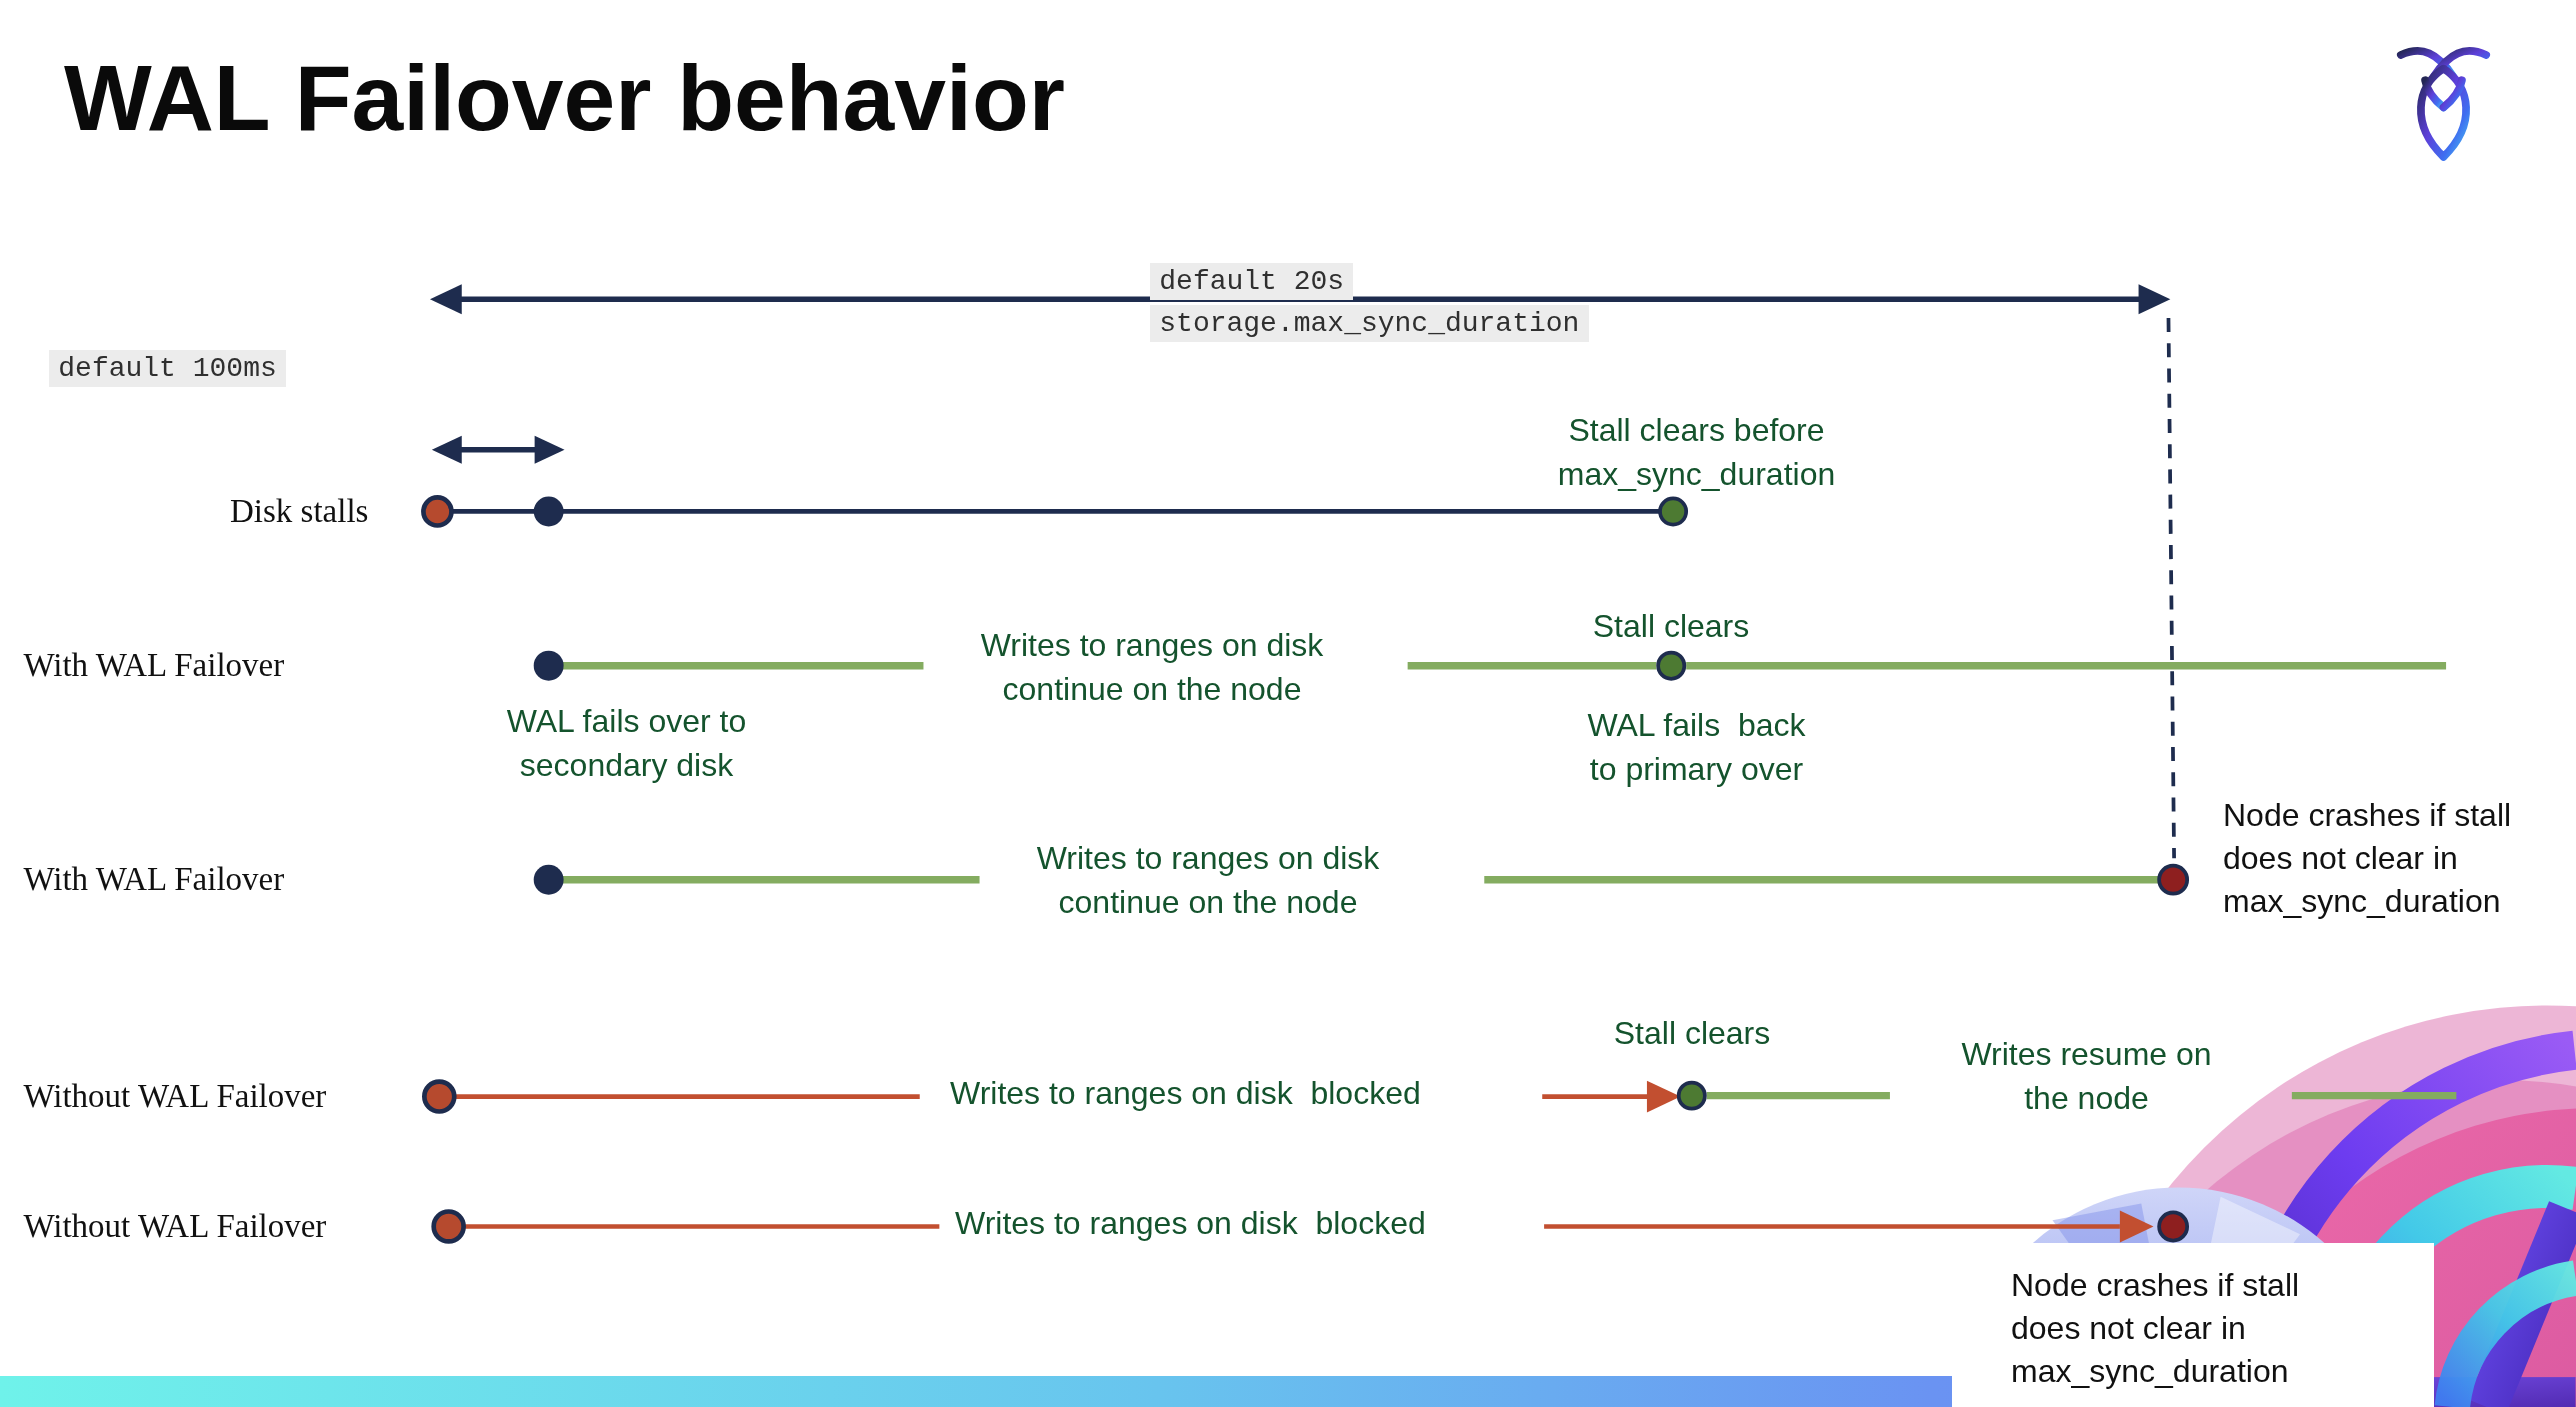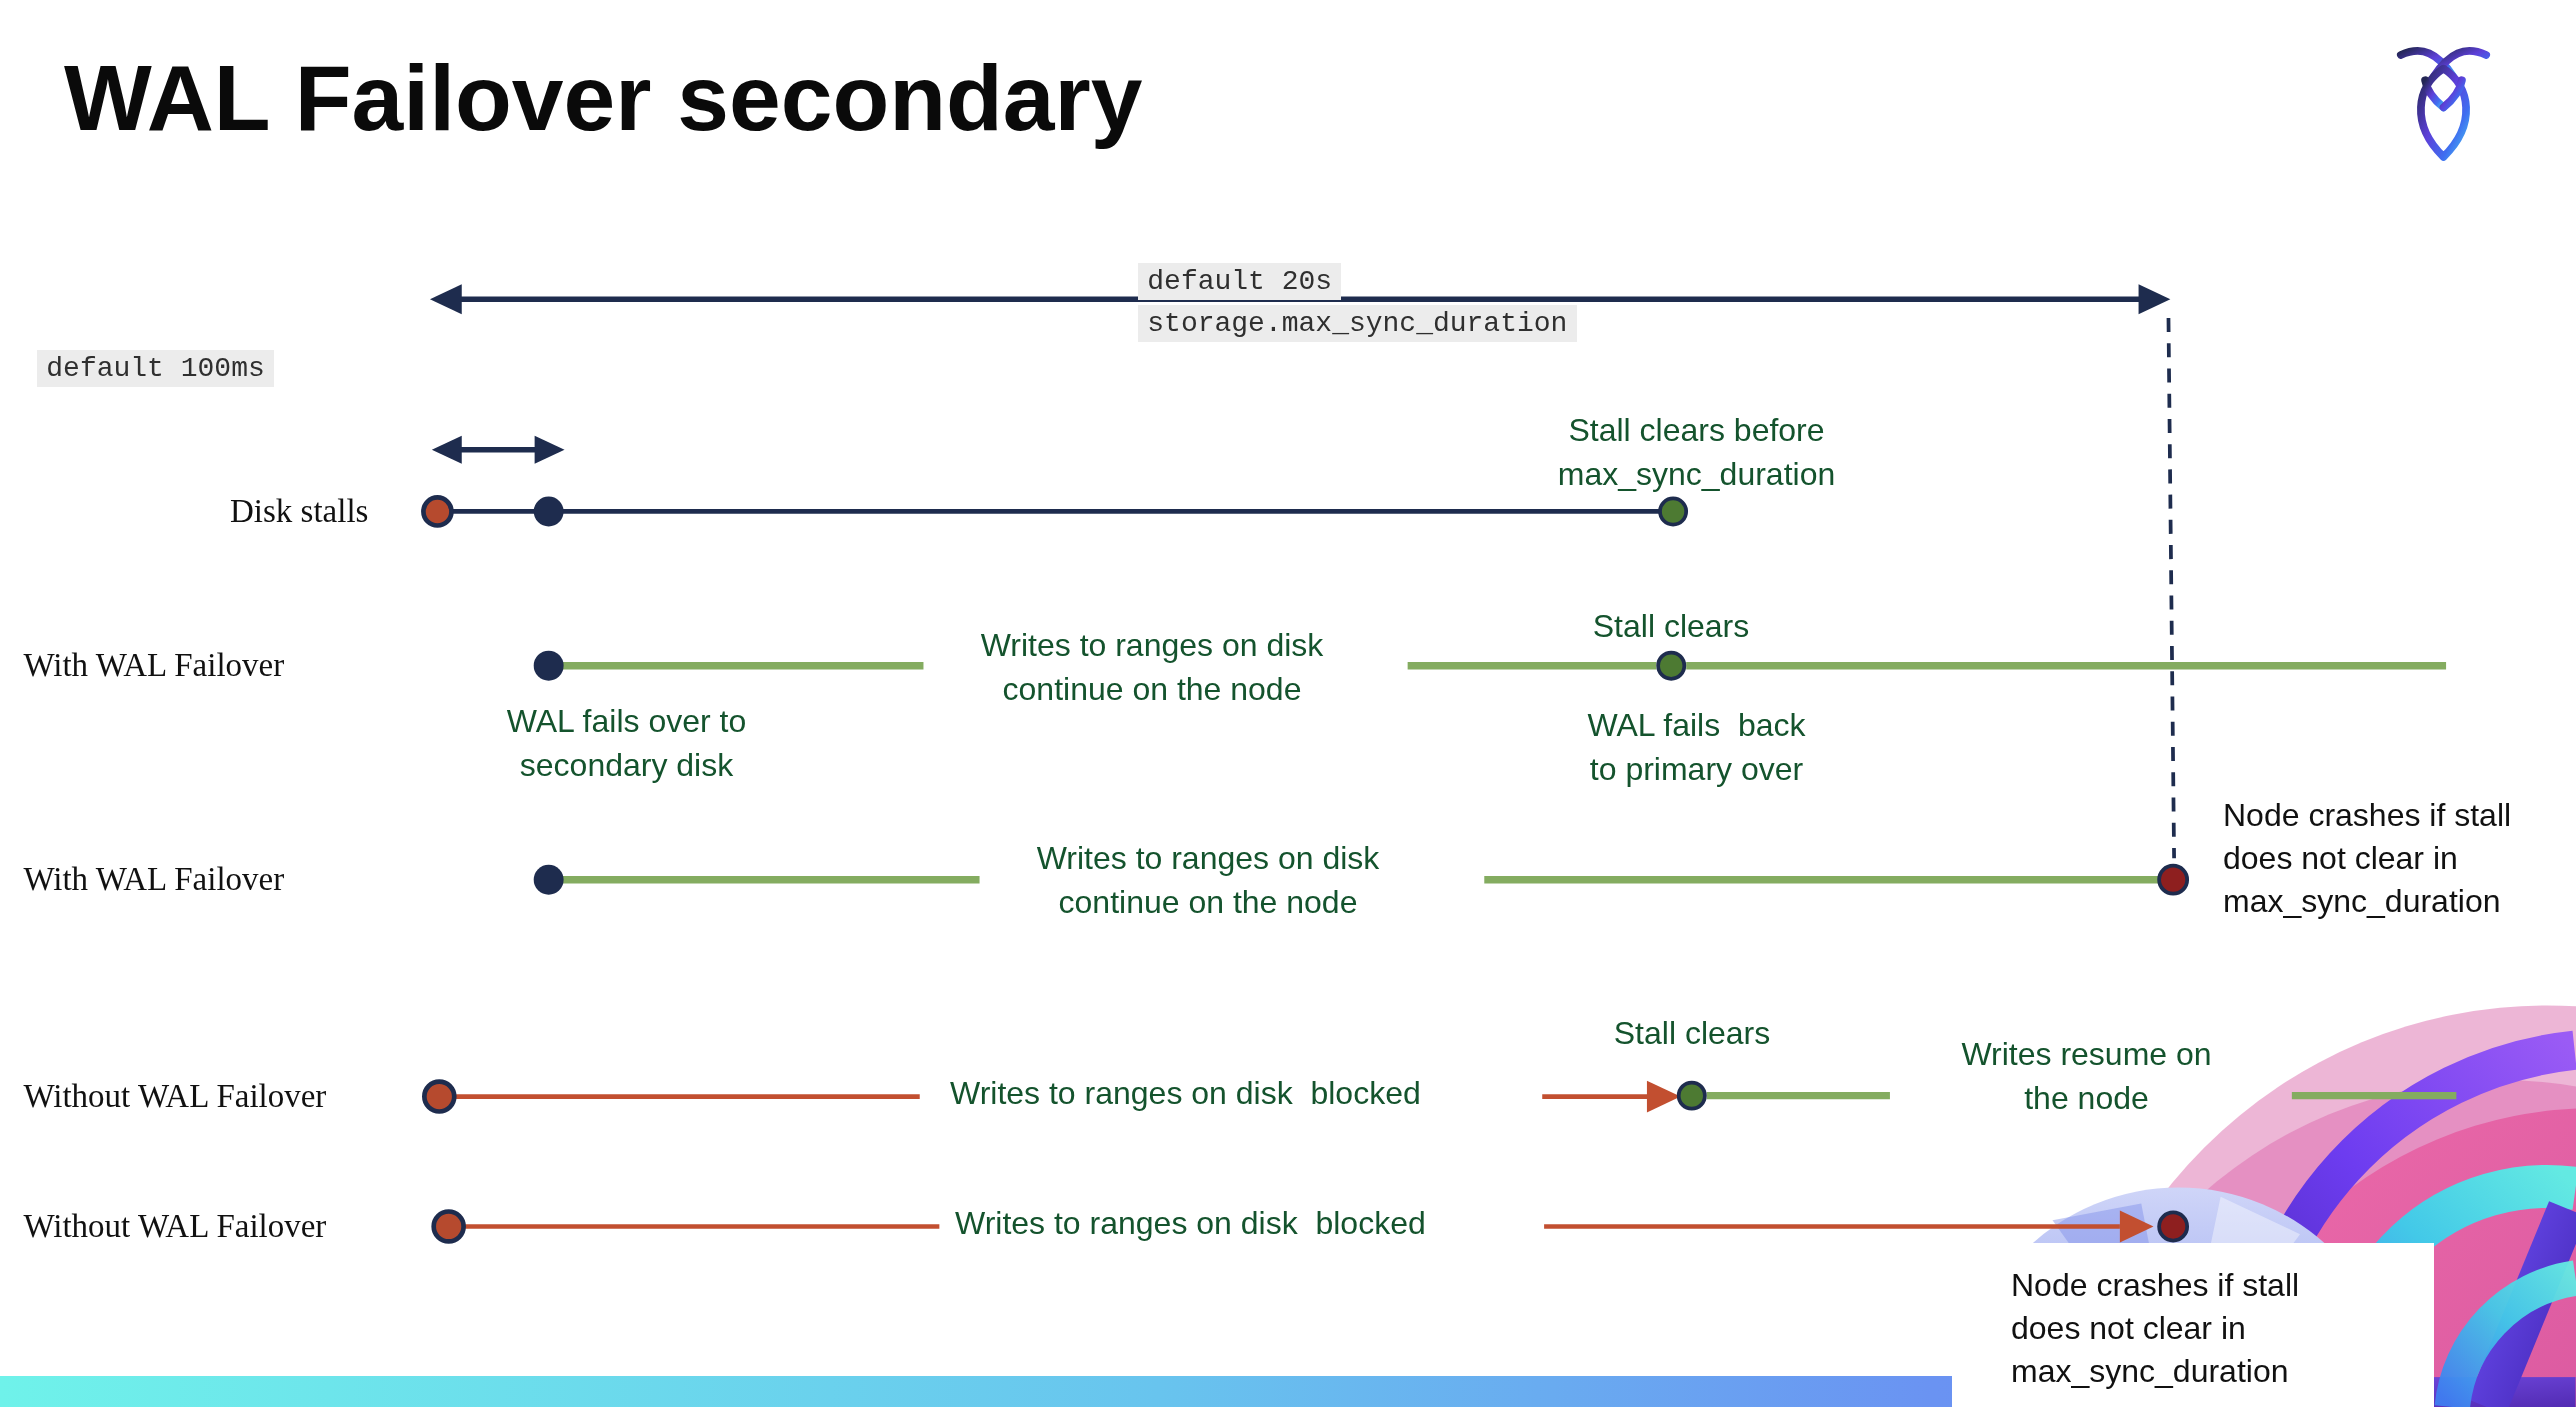--- a/index.html
+++ b/index.html
@@ -21,21 +21,21 @@
   }
   .mono-chip {
     display: inline-block;
     font-family: "Liberation Mono", monospace;
     font-size: 28px; color: #2f2f2f;
     background: #ececec;
     padding: 2.8px 9.3px;
     white-space: pre;
   }
   .chip-stack { z-index: 4; }
-  .chip-stack .mono-chip { display: table; margin-bottom: 5.6px; }
+  .chip-stack .mono-chip { display: table; margin-bottom: 5.6px; margin-left: 12px; }
 
   .row-label {
     font-size: 33px; color: #111; line-height: 45px; height: 45px;
     white-space: pre; z-index: 4; font-family: Liberation Serif, serif;
   }
   .annot {
     font-size: 32px; line-height: 44px; color: #14532d;
     white-space: pre-wrap; text-align: center; z-index: 4;
   }
   .annot-left {
@@ -165,21 +165,21 @@
 
   <g>
     <line x1="496" y1="1312" x2="1005" y2="1312" stroke="#c24f30" stroke-width="5"></line>
     <line x1="1652" y1="1312" x2="2268" y2="1312" stroke="#c24f30" stroke-width="5"></line>
     <polygon points="2304,1312 2268,1295 2268,1329" fill="#c24f30"></polygon>
     <circle cx="480" cy="1312" r="16" fill="#b64a2e" stroke="#1e2c4e" stroke-width="5"></circle>
     <circle cx="2325" cy="1312" r="15" fill="#8e1f1f" stroke="#1e2c4e" stroke-width="4"></circle>
   </g>
 </svg>
 
-<div class="abs title">WAL Failover secondary</div>
+<div class="abs title">WAL Failover behavior</div>
 
 <svg class="abs" id="logo" viewBox="0 0 100 125" aria-hidden="true">
   <defs>
     <linearGradient id="logoG" x1="0" y1="0" x2="1" y2="1">
       <stop offset="0" stop-color="#232654"></stop>
       <stop offset="0.45" stop-color="#5d3fd8"></stop>
       <stop offset="0.75" stop-color="#3f6ef0"></stop>
       <stop offset="1" stop-color="#49c3f2"></stop>
     </linearGradient>
   </defs>

